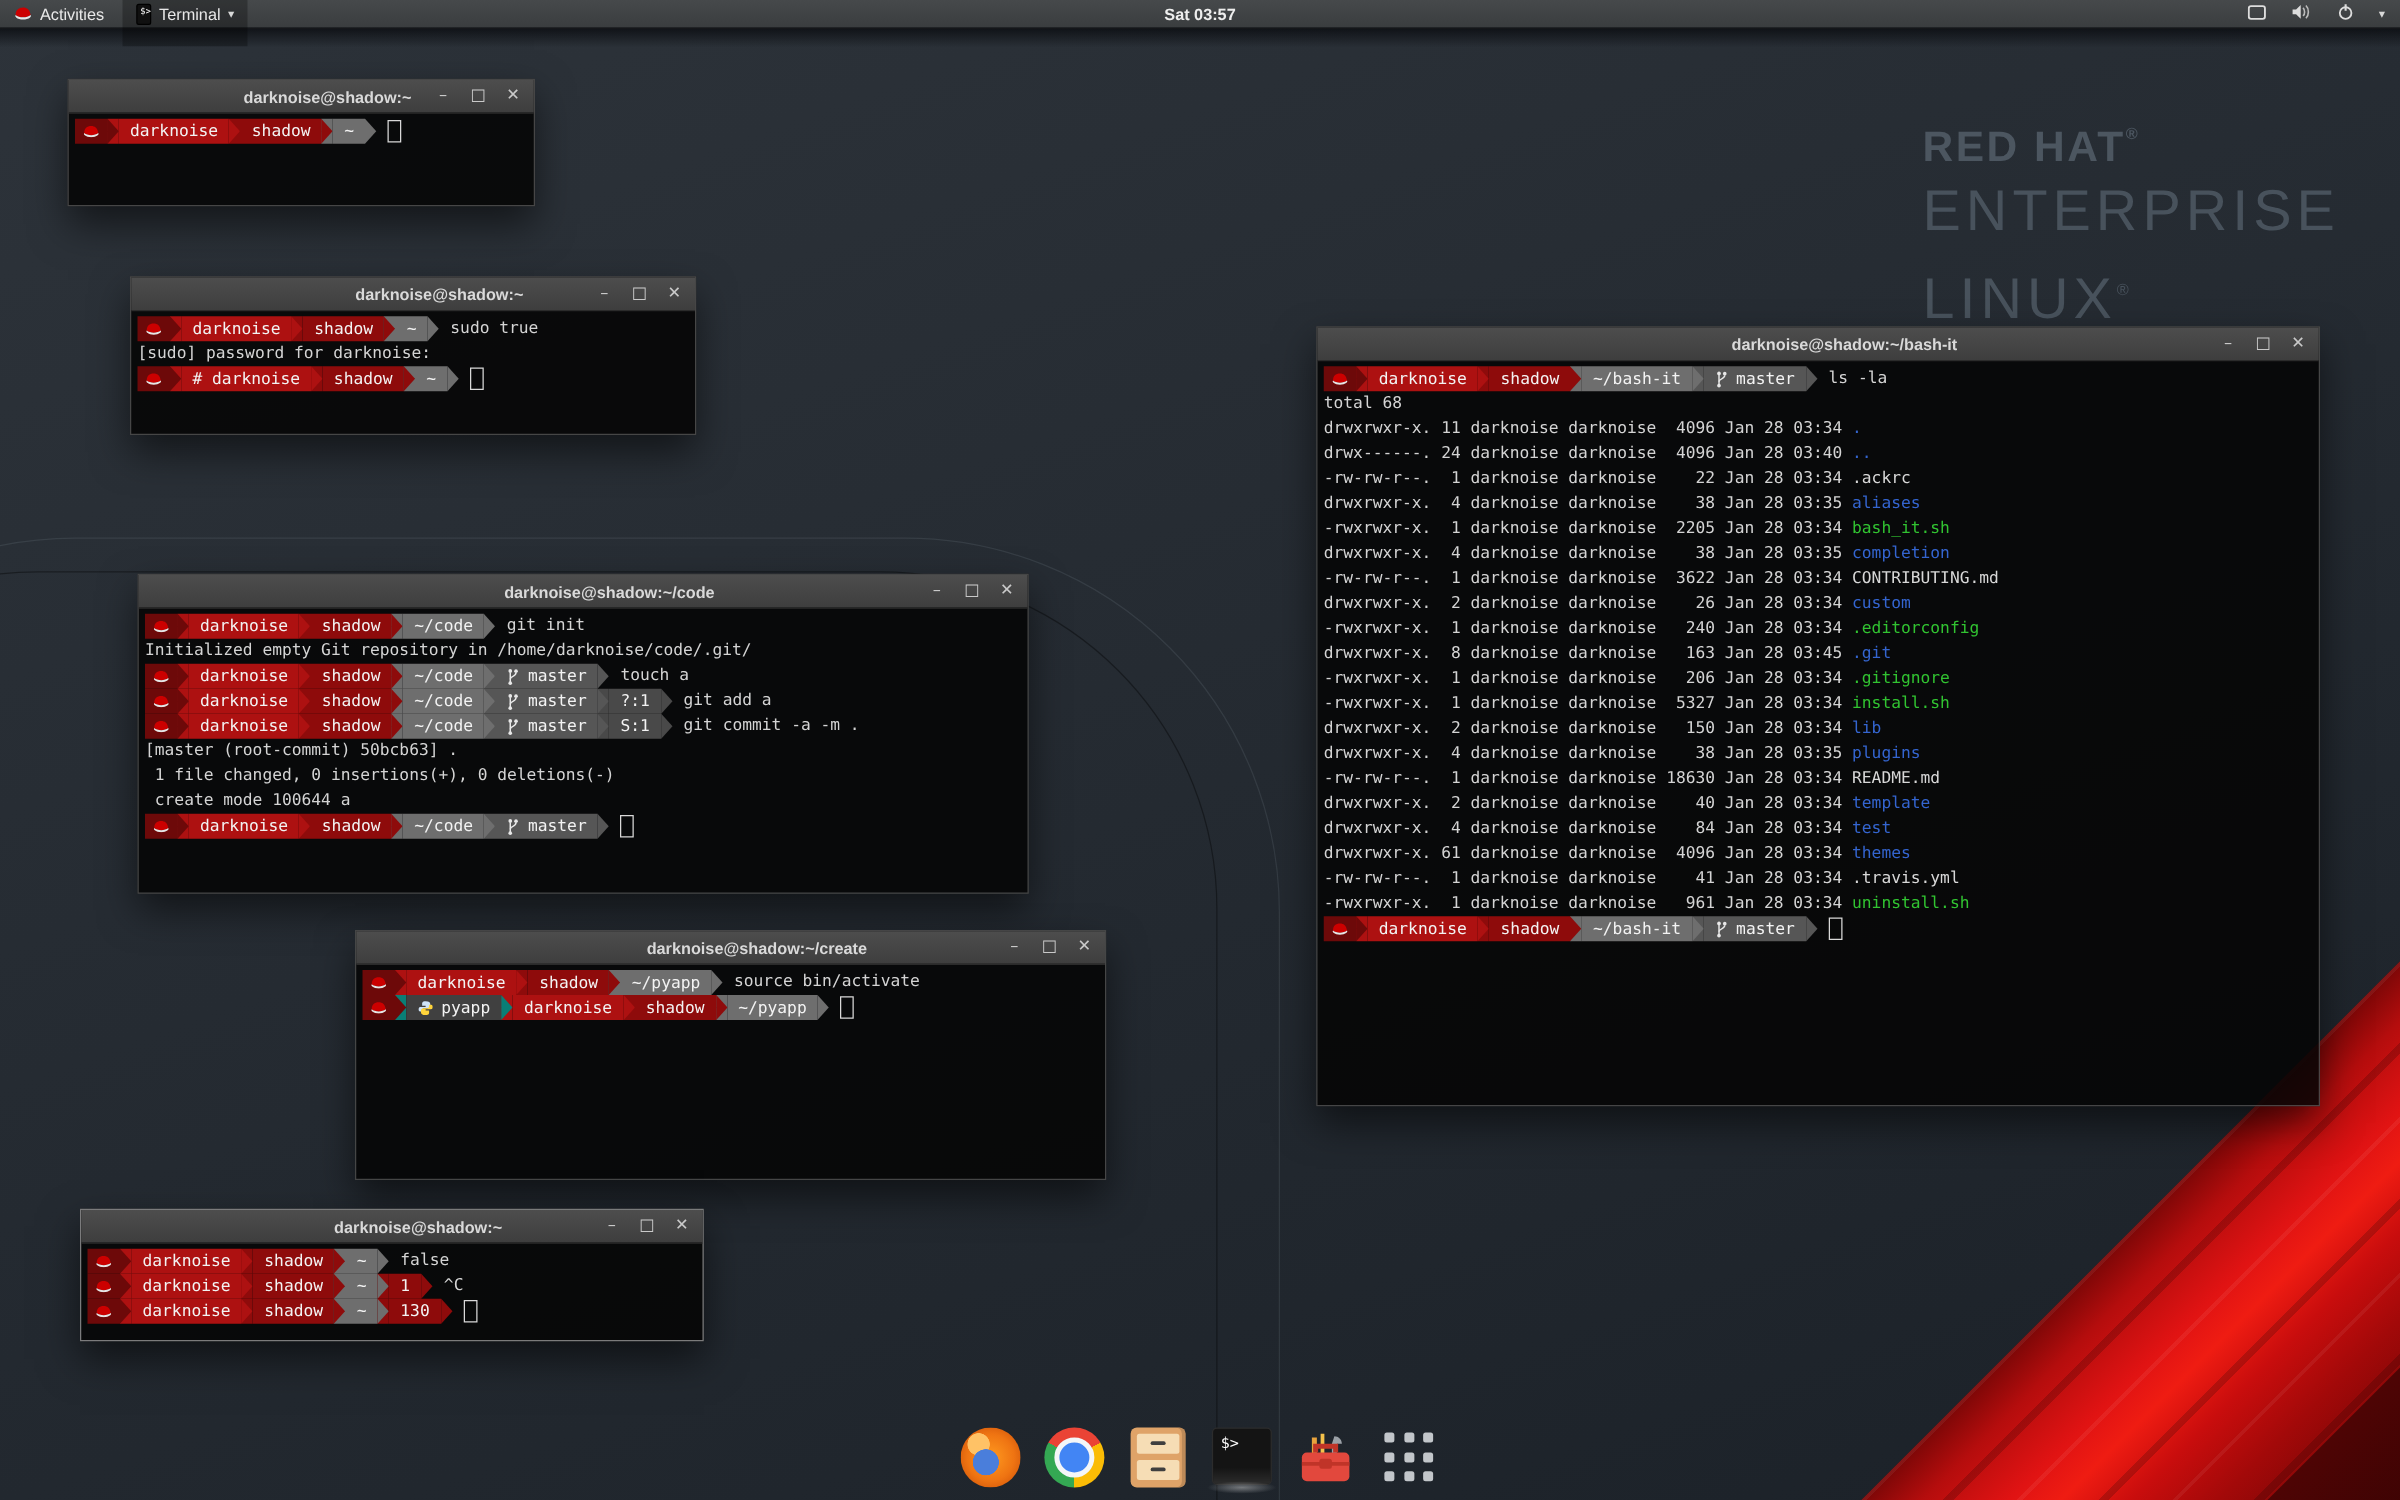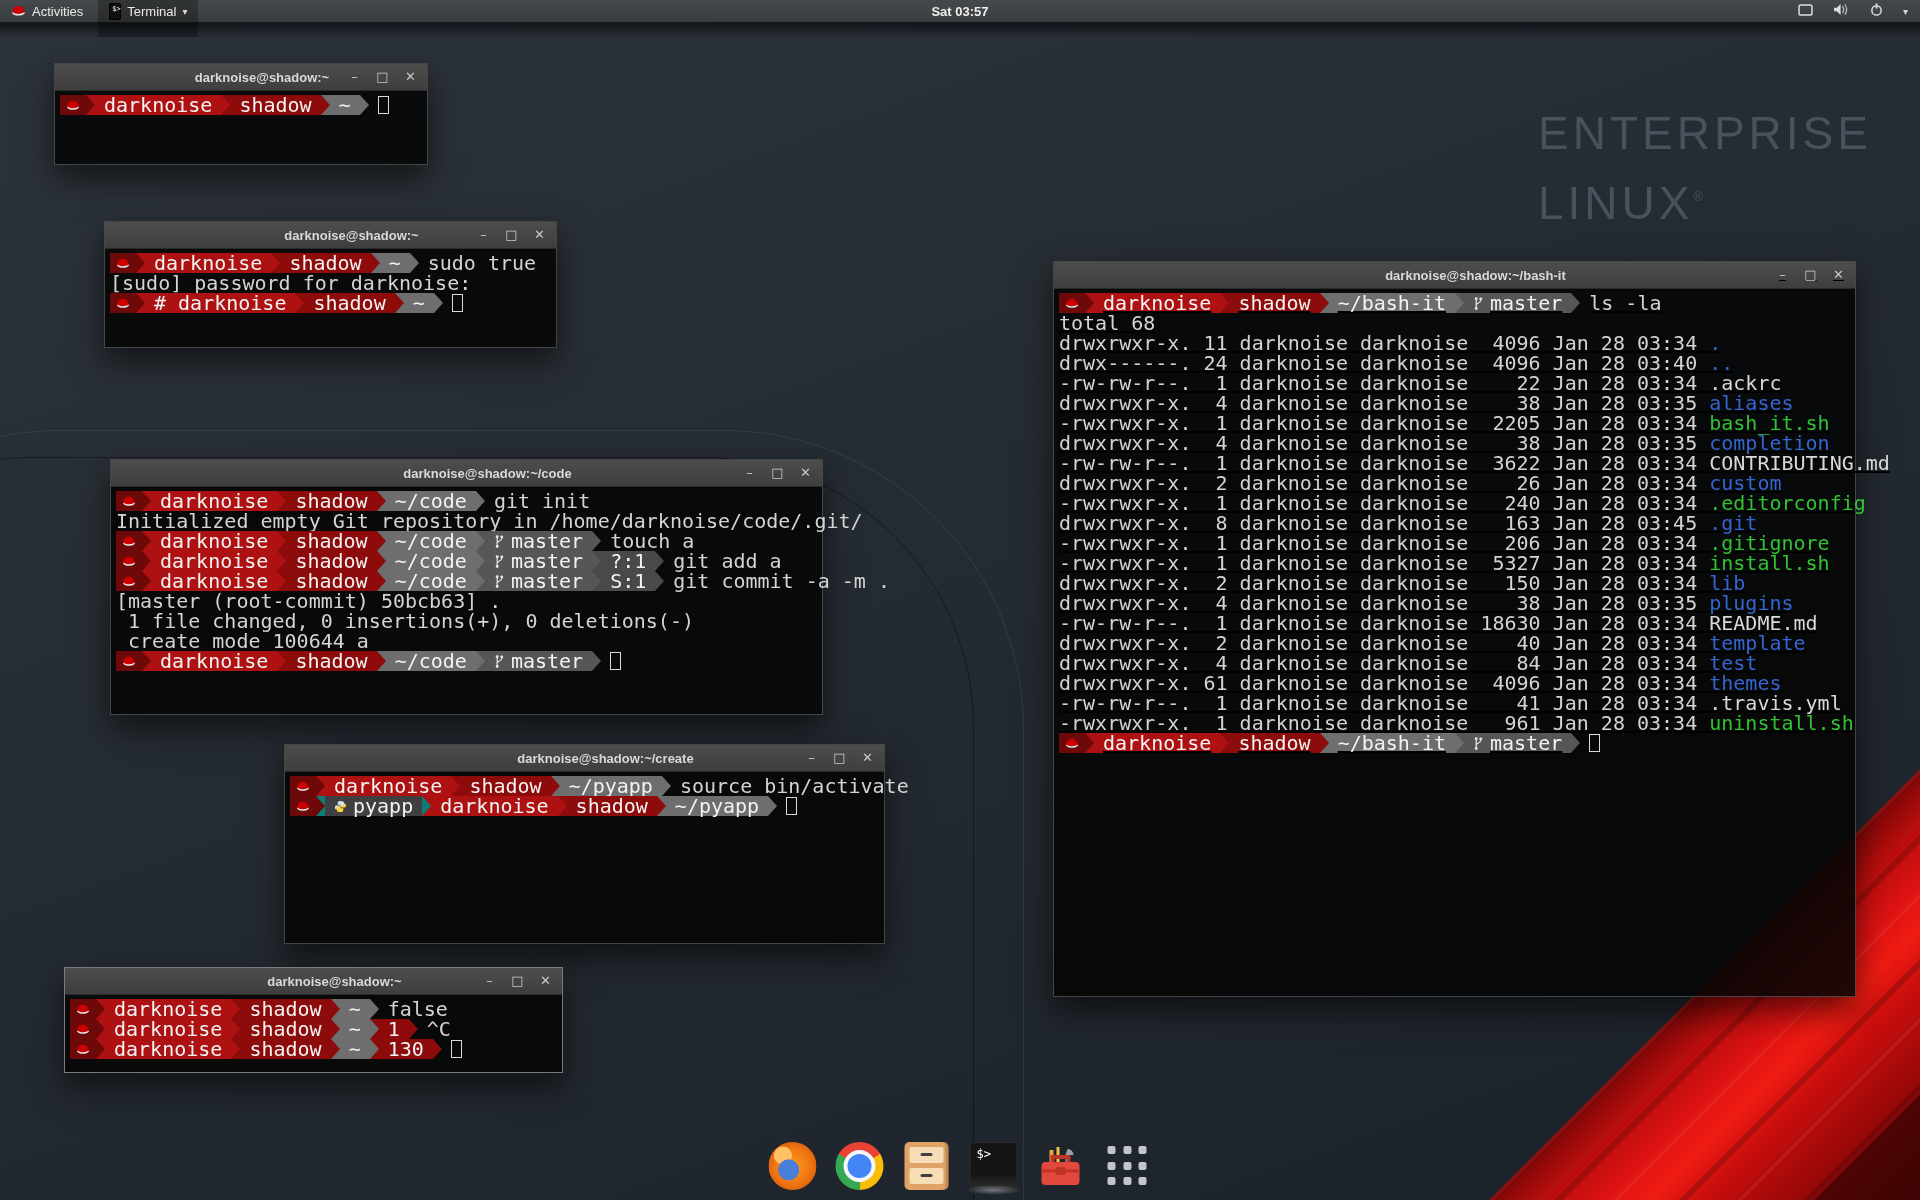--- a/index.html
+++ b/index.html
@@ -38,34 +38,34 @@
   .caret{font-size:10px;color:#d8d8d8;}
   
   .window{position:absolute;z-index:2;background:rgba(5,5,5,0.88);border:1px solid rgba(120,120,120,0.55);
     box-shadow:0 14px 30px rgba(0,0,0,0.55);box-sizing:border-box;}
   .window.focused{border-color:rgba(200,200,200,0.6);}
   .titlebar{height:26px;background:linear-gradient(#4d4d4d,#3e3e3e);border-bottom:1px solid #2b2b2b;
     display:flex;align-items:center;position:relative;}
   .title{position:absolute;left:0;right:0;text-align:center;font-size:13px;font-weight:bold;color:#d9d9d9;pointer-events:none;padding-left:42px;}
   .controls{margin-left:auto;display:flex;gap:15px;padding-right:10px;position:relative;}
   .ctrl{color:#c9c9c9;font-size:13px;line-height:26px;width:13px;text-align:center;font-family:"DejaVu Sans",sans-serif;cursor:default;}
-  .term-body{padding:4px 0 0 5px;font-family:"DejaVu Sans Mono",monospace;font-size:20px;color:#d4d4d4;}
+  .term-body{padding:4px 0 0 5px;font-family:"DejaVu Sans Mono",monospace;font-size:13px;color:#d4d4d4;}
   .tline{height:20px;display:flex;align-items:stretch;}
   .out{display:block;white-space:pre;line-height:20px;}
   .seg{display:flex;align-items:center;padding:0 9px;color:#f3f3f3;white-space:pre;gap:6px;}
   .seg.chip{padding:0 6px;}
   .sep{width:0;height:0;border-top:10px solid transparent;border-bottom:10px solid transparent;border-left:9px solid transparent;flex:none;}
   .cmd{margin-left:9px;line-height:20px;white-space:pre;color:#d4d4d4;}
   .cursor{width:9px;height:16px;border:1px solid #d9d9d9;margin:1px 0 0 9px;flex:none;}
   .w1{left:54px;top:63px;width:374px;height:102px;}
   .w2{left:104px;top:221px;width:453px;height:127px;}
   .w3{left:110px;top:459px;width:713px;height:256px;}
   .w4{left:284px;top:744px;width:601px;height:200px;}
   .w5{left:64px;top:967px;width:499px;height:106px;}
-  .w6{left:1053px;top:261px;width:803px;height:736px;text-decoration:underline;}
+  .w6{left:1053px;top:261px;width:803px;height:624px;}
   
   .dock{position:absolute;left:50%;bottom:10px;transform:translateX(-50%);display:flex;gap:19px;align-items:center;z-index:3;}
   .dock-item{width:48px;height:48px;position:relative;cursor:pointer;}
   .icon-ff{width:48px;height:48px;border-radius:50%;
     background:
       radial-gradient(circle at 42% 58%, #4a7edb 0 26%, rgba(0,0,0,0) 27%),
       radial-gradient(circle at 30% 28%, #ffc266 0 18%, rgba(0,0,0,0) 19%),
       radial-gradient(circle at 50% 50%, #ff9a1f 0%, #ef7412 55%, #d3570a 85%, #b34405 100%);}
   .icon-ch{width:48px;height:48px;border-radius:50%;position:relative;
     background:conic-gradient(from 300deg,#ea4335 0 120deg,#fbbc05 120deg 240deg,#34a853 240deg 360deg);}
@@ -90,20 +90,21 @@
 <div class="arc arc2"></div>
 <div class="ribbon-clip">
   <div class="band">
       <div class="streak"></div>
     </div>
   <div class="band2"></div>
 </div>
 <div class="topshade"></div>
 
 <div class="branding">
+  <div class="rh"><span>RED HAT</span><sup>®</sup></div>
   <div class="row2">ENTERPRISE</div>
   <div class="row3"><span>LINUX</span><sup>®</sup></div>
 </div>
 
 <div class="topbar">
   <div class="tb-item">
     <span>
       <svg width="15" height="11" viewBox="0 0 20 14">
           <path d="M2 9c0-5 3-8 8-8 4 0 7 2.5 7.5 6l.5 2c-2 1.5-5 2.5-8 2.5S3.5 10.6 2 9z" fill="#c00"></path>
           <path d="M2 9c1.5 1.6 5 2.5 8 2.5s6-1 8-2.5c.6 1 .4 1.8-.6 2.6-1.8 1.4-4.6 2.2-7.4 2.2-3 0-5.8-.8-7.4-2.2C1.6 10.8 1.4 10 2 9z" fill="#e6e6e6"></path>

